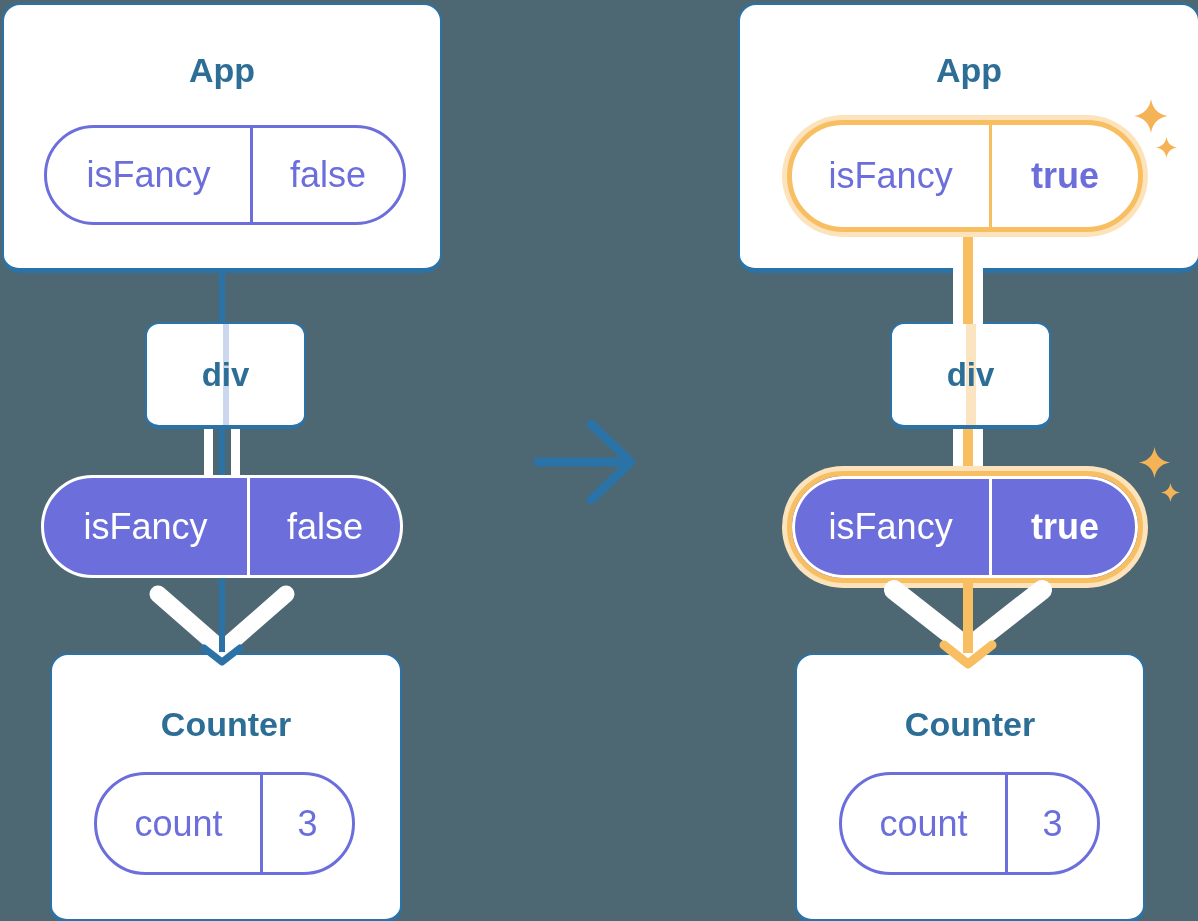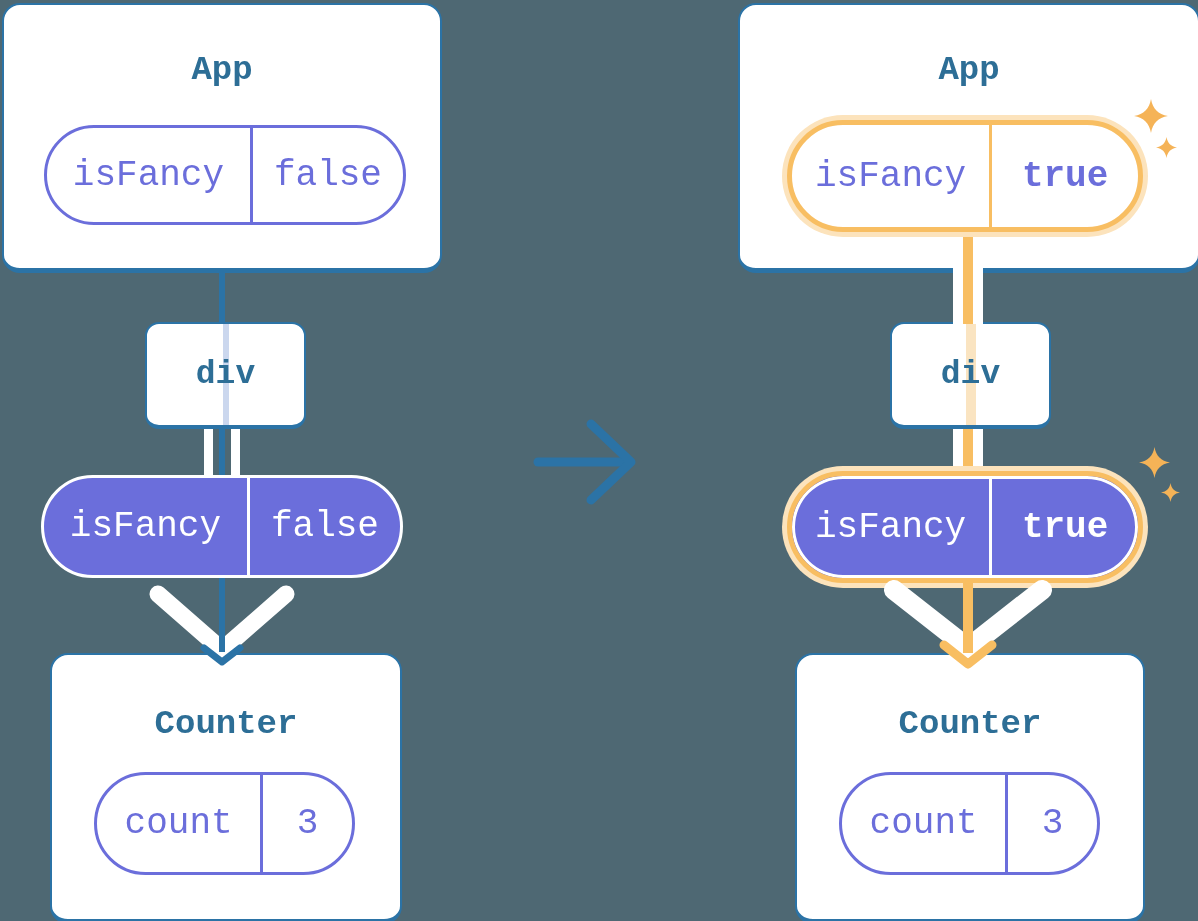--- a/index.html
+++ b/index.html
@@ -1,19 +1,19 @@
 <!DOCTYPE html>
 <html><head>
 <meta charset="utf-8">
 <style>
   html,body{margin:0;padding:0;background:#4E6873;}
   #stage{
     position:relative;width:1198px;height:921px;overflow:hidden;
     background:#4E6873;
-    font-family:Liberation Mono, monospace;
+    font-family:Liberation Sans, sans-serif;
   }
   
   .card{
     position:absolute;background:#fff;
     border:2px solid #2B73A6;border-bottom-width:5px;
     border-radius:18px;z-index:1;
   }
   .card-title{
     position:absolute;left:0;right:0;text-align:center;
     color:#2D6E96;font-size:34px;font-weight:600;z-index:2;

